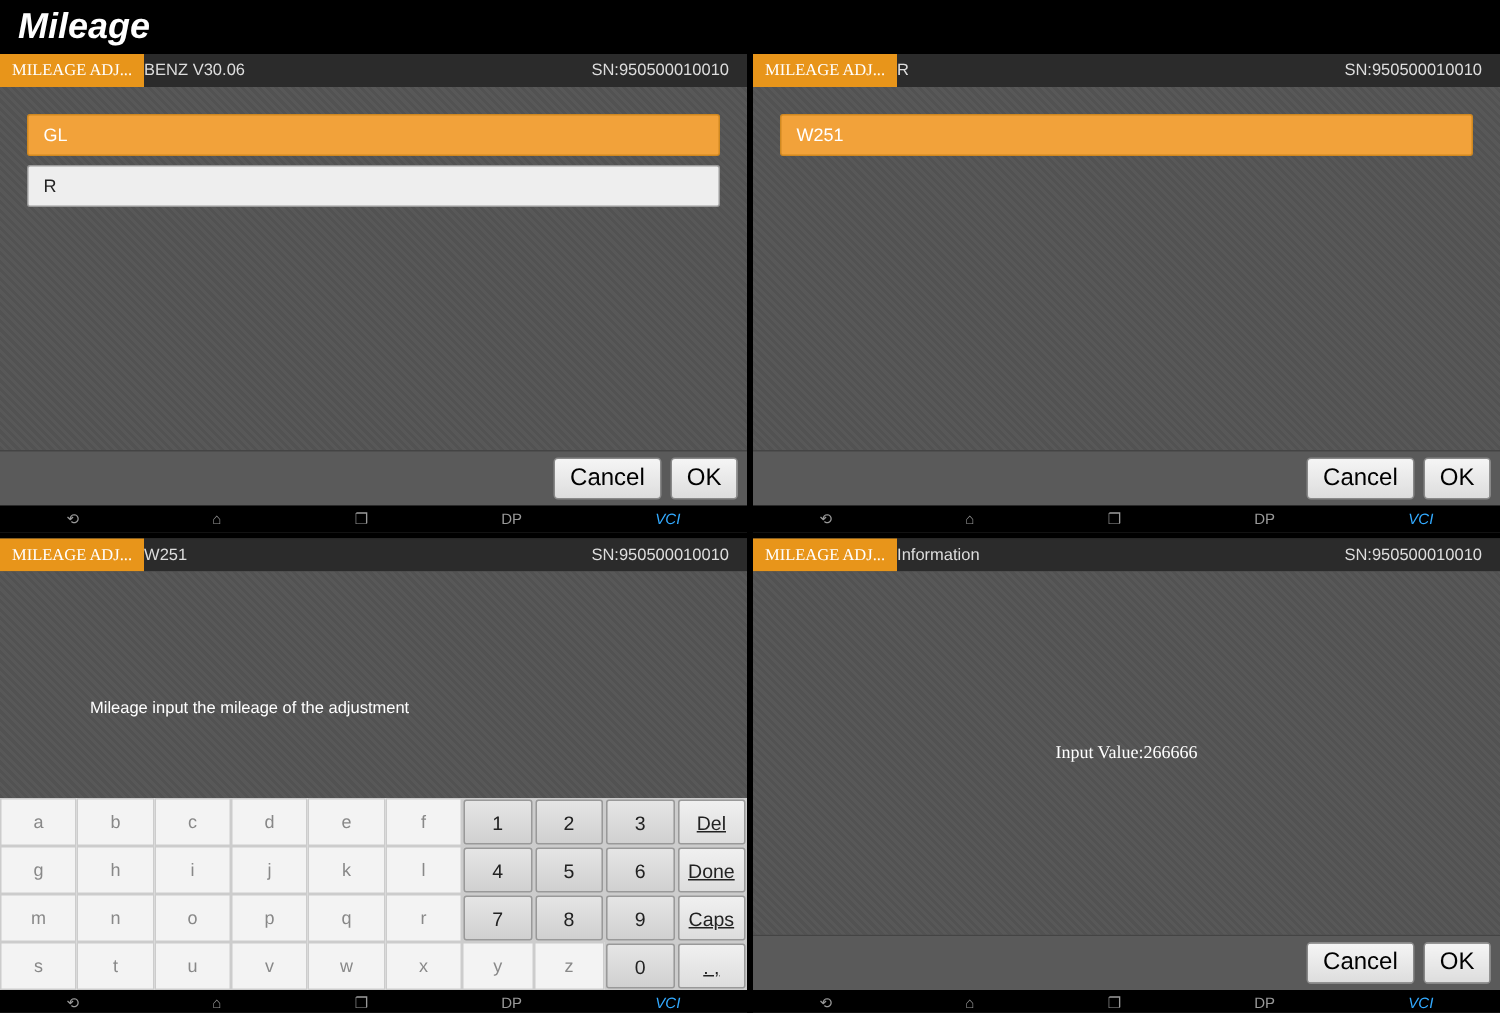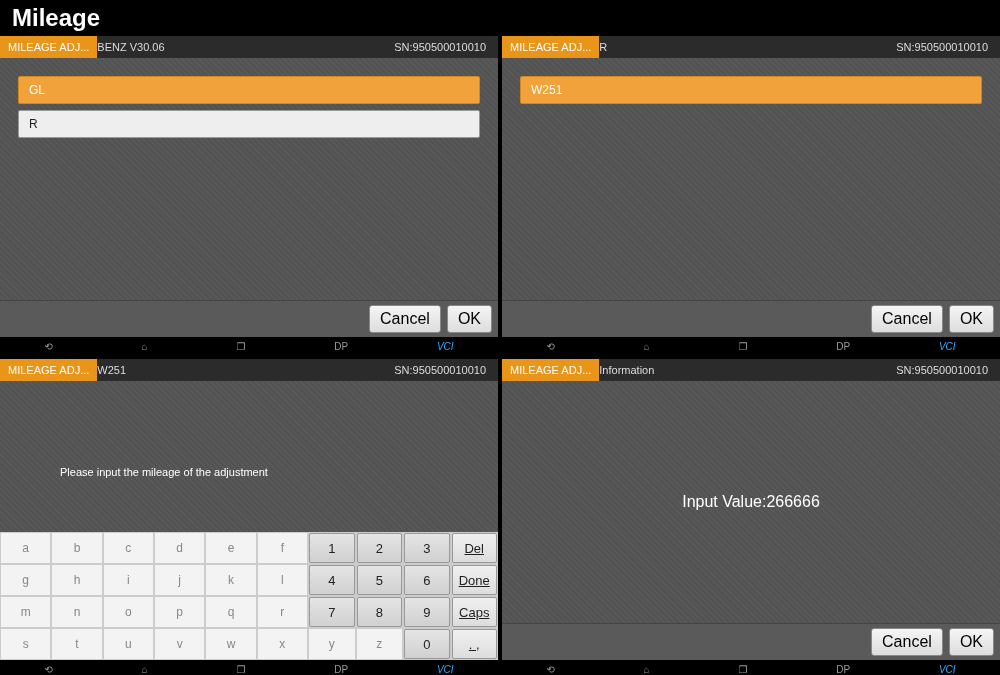--- a/index.html
+++ b/index.html
@@ -1,42 +1,42 @@
 <!DOCTYPE html>
 <html><head>
 <meta charset="utf-8">
 <style>
   * { margin: 0; padding: 0; box-sizing: border-box; font-family: Arial, sans-serif; }
   body { background: #000; width: 1000px; height: 675px; }
-  .page-title { background: #000; color: #fff; font-size: 24px; font-weight: bold; padding: 4px 12px; }
+  .page-title { background: #000; color: #fff; font-size: 24px; font-weight: bold; font-style: italic; padding: 4px 12px; }
   .grid { display: grid; grid-template-columns: 1fr 1fr; grid-template-rows: 1fr 1fr; gap: 4px; height: 642px; }
   .screen { display: flex; flex-direction: column; background: #4a4a4a; position: relative; }
   .topbar { display: flex; align-items: center; height: 22px; background: #2b2b2b; color: #fff; font-size: 11px; }
-  .topbar-tab { background: #e8951a; color: #fff; padding: 0 8px; height: 100%; display: flex; align-items: center; font-size: 11px; white-space: nowrap; }
+  .topbar-tab { background: #e8951a; color: #fff; padding: 0 8px; height: 100%; display: flex; align-items: center; font-size: 11px; white-space: nowrap; font-family: Liberation Serif, serif; }
   .topbar-crumb { padding: 0 0; color: #ddd; }
   .topbar-sn { margin-left: auto; padding-right: 12px; color: #ddd; }
   .content { flex: 1; background: #555; background-image: repeating-linear-gradient(45deg, #525252 0 2px, #585858 2px 4px); padding: 18px; position: relative; }
   .list-row { background: #eee; border: 1px solid #999; border-radius: 2px; padding: 6px 10px; margin-bottom: 6px; font-size: 12px; color: #222; cursor: pointer; }
   .list-row.selected { background: #f2a23a; color: #fff; border-color: #d08820; }
   .bottombar { display: flex; justify-content: flex-end; align-items: center; gap: 6px; padding: 4px 6px; background: #5a5a5a; border-top: 1px solid #444; }
   .btn { background: linear-gradient(#f5f5f5,#ddd); border: 1px solid #888; border-radius: 3px; padding: 4px 10px; font-size: 16px; cursor: pointer; }
   .navbar { display: flex; justify-content: space-around; align-items: center; height: 18px; background: #000; color: #aaa; font-size: 10px; }
   .navicon { color: #999; }
   .vci { color: #3af; font-style: italic; }
   
   .prompt-wrap { position: absolute; top: 85px; left: 60px; right: 60px; }
   .prompt-label { color: #fff; font-size: 11px; margin-bottom: 4px; }
   .prompt-input { width: 100%; background: #fff; border: 1px solid #666; padding: 5px 8px; font-size: 12px; }
   .keyboard { display: flex; height: 128px; background: #e8e8e8; }
   .kb-alpha { flex: 1; display: grid; grid-template-columns: repeat(6,1fr); grid-template-rows: repeat(4,1fr); }
   .kb-num { width: 190px; display: grid; grid-template-columns: repeat(4,1fr); grid-template-rows: repeat(4,1fr); background: #ccc; }
   .key { border: 1px solid #ccc; display: flex; align-items: center; justify-content: center; font-size: 12px; color: #888; background: #f3f3f3; cursor: pointer; }
   .key-num { background: linear-gradient(#e5e5e5,#d0d0d0); border: 1px solid #999; color: #222; font-size: 13px; margin: 1px; border-radius: 2px; }
   .key-action { background: linear-gradient(#f0f0f0,#ddd); color: #222; text-decoration: underline; }
-  .info-msg { position: absolute; top: 50%; left: 50%; transform: translate(-50%,-50%); color: #fff; font-size: 16px; white-space: nowrap; }
+  .info-msg { position: absolute; top: 50%; left: 50%; transform: translate(-50%,-50%); color: #fff; font-size: 12px; white-space: nowrap; font-family: Liberation Serif, serif; }
 </style>
 </head>
 <body>
 
 <div class="page-title">Mileage</div>
 
 <div class="grid">
 
   <div class="screen">
     <div class="topbar">
@@ -84,21 +84,21 @@
   </div>
 
   <div class="screen">
     <div class="topbar">
       <div class="topbar-tab">MILEAGE ADJ...</div>
       <div class="topbar-crumb">W251</div>
       <div class="topbar-sn">SN:950500010010</div>
     </div>
     <div class="content">
       <div class="prompt-wrap">
-        <div class="prompt-label">Please input the mileage of the adjustment</div>
+        <div class="prompt-label">Mileage input the mileage of the adjustment</div>
       </div>
     </div>
     <div class="keyboard">
       <div class="kb-alpha">
         <div class="key">a</div>
         <div class="key">b</div>
         <div class="key">c</div>
         <div class="key">d</div>
         <div class="key">e</div>
         <div class="key">f</div>

